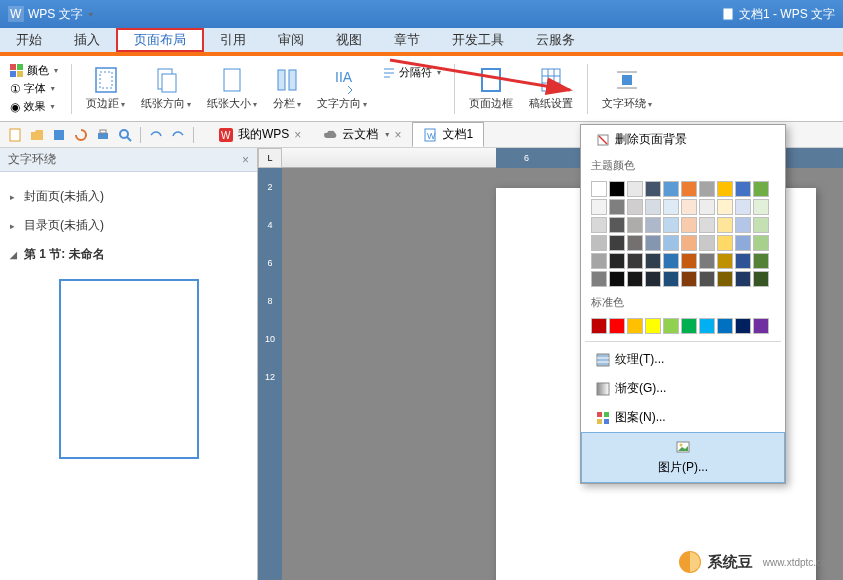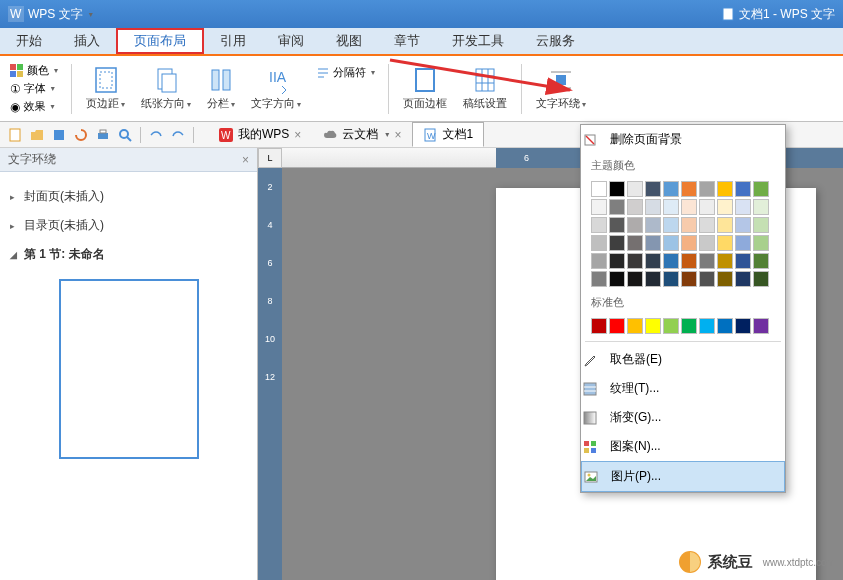--- a/index.html
+++ b/index.html
@@ -2,21 +2,21 @@
 <html><head>
   <meta charset="utf-8">
   <style>
     * { margin: 0; padding: 0; box-sizing: border-box; font-family: "Microsoft YaHei", sans-serif; }
     body { width: 843px; height: 580px; background: #f0f0f0; overflow: hidden; position: relative; }
     
     .title-bar { height: 28px; background: linear-gradient(#4a8fd8, #3a7cc8); display: flex; align-items: center; padding: 0 8px; color: white; font-size: 12px; }
     .title-bar .logo { display: flex; align-items: center; gap: 4px; }
     .title-bar .doc-title { margin-left: auto; display: flex; align-items: center; gap: 4px; }
     
-    .menu-bar { height: 28px; background: #dbe8f5; display: flex; align-items: stretch; font-size: 13px; border-bottom: 2px solid #f97316; }
+    .menu-bar { height: 28px; background: #dbe8f5; display: flex; align-items: stretch; font-size: 13px; border-bottom: 4px solid #f97316; }
     .menu-item { padding: 0 16px; display: flex; align-items: center; cursor: pointer; color: #333; }
     .menu-item.active { background: #fff; color: #2a6dc0; border: 1px solid #3a7cc8; border-bottom: none; }
     .menu-item.highlighted { border: 2px solid #e03030; }
     
     .ribbon { height: 66px; background: #fff; border-bottom: 1px solid #c0c0c0; display: flex; align-items: center; padding: 4px 6px; gap: 6px; font-size: 11px; position: relative; }
     .ribbon-group { display: flex; flex-direction: column; align-items: center; gap: 2px; padding: 0 2px; }
     .ribbon-btn { display: flex; flex-direction: column; align-items: center; gap: 2px; padding: 3px 5px; cursor: pointer; border-radius: 2px; }
     .ribbon-btn.highlighted { border: 2px solid #e03030; background: #cde4f7; }
     .ribbon-icon { width: 28px; height: 28px; display: flex; align-items: center; justify-content: center; }
     .ribbon-label { font-size: 11px; color: #333; white-space: nowrap; }
@@ -48,22 +48,22 @@
     .editor { flex: 1; position: relative; background: #888; }
     .ruler-corner { position: absolute; left: 0; top: 0; width: 24px; height: 20px; background: #f0f0f0; border: 1px solid #c0c0c0; display: flex; align-items: center; justify-content: center; font-size: 9px; }
     .ruler-h { position: absolute; left: 24px; top: 0; right: 0; height: 20px; background: linear-gradient(#f8f8f8, #e8e8e8); border-bottom: 1px solid #b0b0b0; }
     .ruler-h-inner { position: absolute; left: 214px; right: 0; height: 20px; background: #5a7a9a; color: #fff; font-size: 9px; display: flex; align-items: center; }
     .ruler-h-inner span { padding: 0 28px; }
     .ruler-v { position: absolute; left: 0; top: 20px; bottom: 0; width: 24px; background: #5a7a9a; color: #fff; font-size: 9px; display: flex; flex-direction: column; align-items: center; }
     .ruler-v span { padding: 14px 0; }
     .page { position: absolute; left: 238px; top: 40px; width: 320px; height: 400px; background: #fff; box-shadow: 2px 2px 8px rgba(0,0,0,0.3); }
     
     .dropdown-menu { position: absolute; left: 580px; top: 124px; width: 206px; background: #fff; border: 1px solid #a0a0a0; box-shadow: 3px 3px 8px rgba(0,0,0,0.3); font-size: 12px; z-index: 100; }
-    .dd-item { display: flex; align-items: center; gap: 12px; padding: 6px 1px; cursor: pointer; }
-    .dd-item.highlighted { background: #cde4f7; border: 1px solid #7ab0e0; }
+    .dd-item { display: flex; align-items: center; gap: 4px; padding: 6px 14px; cursor: pointer; }
+    .dd-item.highlighted { background: #cde4f7; border: 1px solid #7ab0e0; flex-direction: column; }
     .dd-item .icon { width: 16px; height: 16px; display: flex; align-items: center; justify-content: center; }
     .dd-section-label { padding: 4px 10px; color: #666; font-size: 11px; }
     .color-grid { display: grid; grid-template-columns: repeat(10, 16px); gap: 2px; padding: 4px 10px; }
     .color-swatch { width: 16px; height: 16px; border: 1px solid #c0c0c0; cursor: pointer; }
     .dd-sep { height: 1px; background: #d8d8d8; margin: 3px 4px; }
     
     .arrow-annotation { position: absolute; left: 380px; top: 50px; width: 200px; height: 60px; pointer-events: none; z-index: 50; }
     
     .watermark { position: absolute; right: 8px; bottom: 6px; display: flex; align-items: center; gap: 6px; font-size: 15px; font-weight: bold; color: #333; z-index: 200; text-align: center; }
     .watermark .wm-icon { width: 24px; height: 24px; }
@@ -135,20 +135,28 @@
     <span class="ribbon-label"><span>页边距</span><span class="drop-arrow">▾</span></span>
   </div>
   <div class="ribbon-btn">
     <div class="ribbon-icon">
         <svg width="24" height="28">
           <rect x="4" y="3" width="14" height="20" fill="#fff" stroke="#4a8fd8"></rect>
           <rect x="8" y="8" width="14" height="18" fill="#fff" stroke="#4a8fd8"></rect>
         </svg>
       </div>
     <span class="ribbon-label"><span>纸张方向</span><span class="drop-arrow">▾</span></span>
+  </div>
+  <div class="ribbon-btn">
+    <div class="ribbon-icon">
+        <svg width="24" height="28">
+          <rect x="4" y="3" width="16" height="22" fill="#fff" stroke="#4a8fd8"></rect>
+        </svg>
+      </div>
+    <span class="ribbon-label"><span>纸张大小</span><span class="drop-arrow">▾</span></span>
   </div>
   <div class="ribbon-btn">
     <div class="ribbon-icon">
         <svg width="24" height="28">
           <rect x="3" y="4" width="7" height="20" fill="#cde4f7" stroke="#4a8fd8"></rect>
           <rect x="14" y="4" width="7" height="20" fill="#cde4f7" stroke="#4a8fd8"></rect>
         </svg>
       </div>
     <span class="ribbon-label"><span>分栏</span><span class="drop-arrow">▾</span></span>
   </div>
@@ -416,28 +424,20 @@
       <div class="color-swatch" style="background: rgb(0, 176, 80);"></div>
       <div class="color-swatch" style="background: rgb(0, 176, 240);"></div>
       <div class="color-swatch" style="background: rgb(0, 112, 192);"></div>
       <div class="color-swatch" style="background: rgb(0, 32, 96);"></div>
       <div class="color-swatch" style="background: rgb(112, 48, 160);"></div>
     </div>
   <div class="dd-sep"></div>
   <div class="dd-item">
     <span class="icon">
         <svg width="14" height="14">
-          <path d="M11 3 L3 11 L2 13 L4 12 L12 4 Z" fill="none" stroke="#555"></path>
-        </svg>
-      </span>
-    <span>取色器(E)</span>
-  </div>
-  <div class="dd-item">
-    <span class="icon">
-        <svg width="14" height="14">
           <rect x="1" y="1" width="12" height="12" fill="#a0c0e0" stroke="#888"></rect>
           <line x1="1" y1="5" x2="13" y2="5" stroke="#fff"></line>
           <line x1="1" y1="9" x2="13" y2="9" stroke="#fff"></line>
         </svg>
       </span>
     <span>纹理(T)...</span>
   </div>
   <div class="dd-item">
     <span class="icon">
         <svg width="14" height="14">

